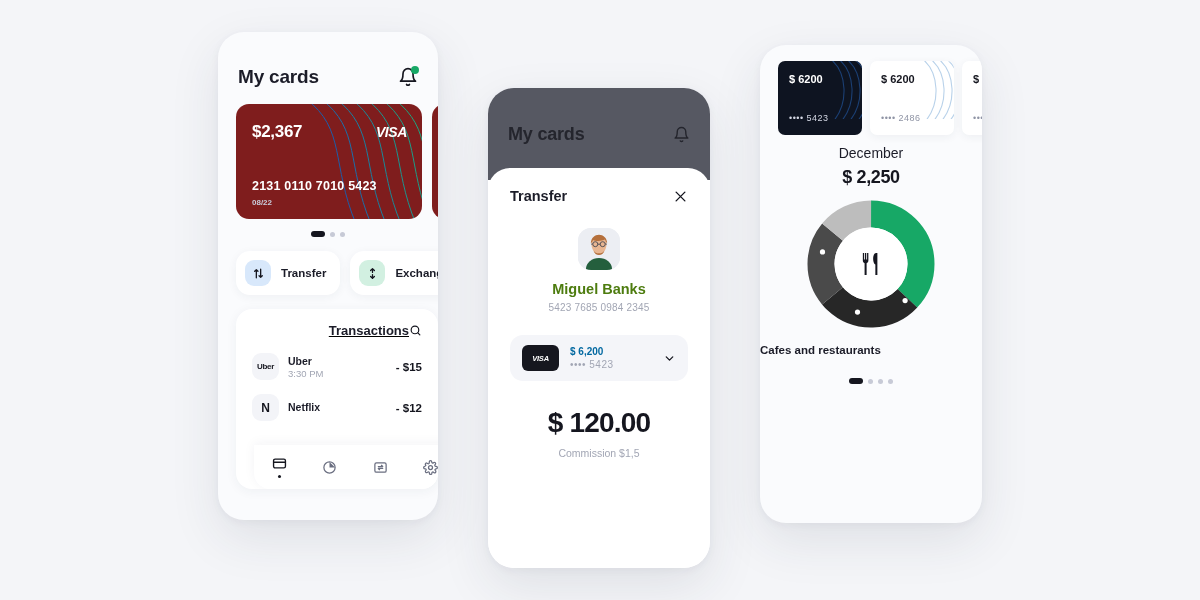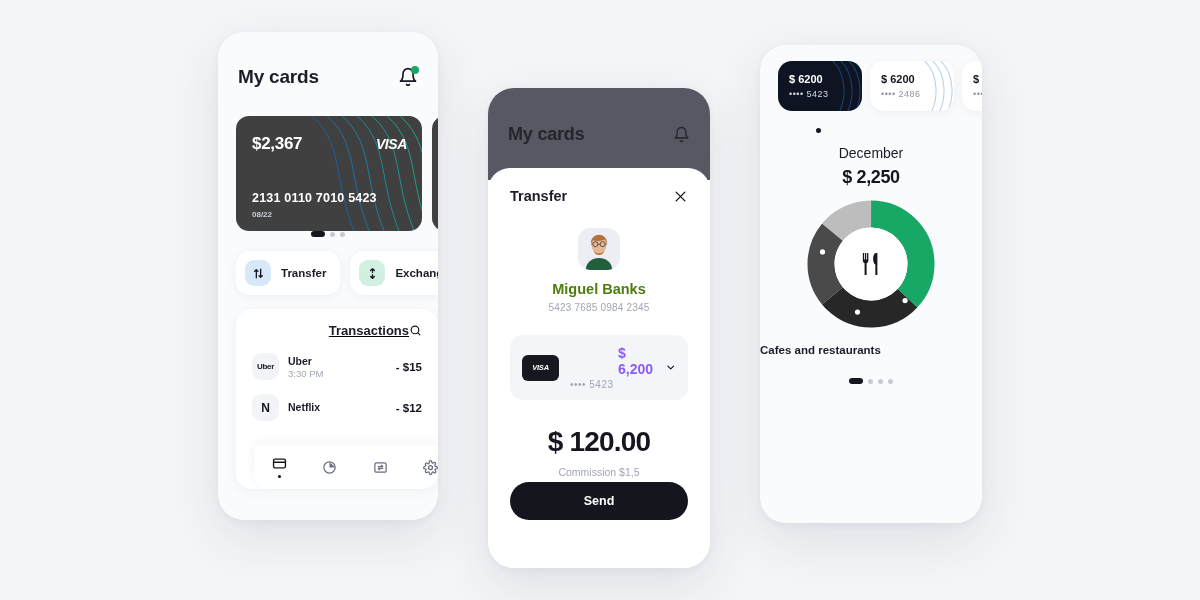--- a/index.html
+++ b/index.html
@@ -28,22 +28,22 @@
     display:flex; align-items:center; justify-content:space-between;
     padding: 34px 20px 0 20px;
   }
   .p1-title { font-size: 19px; font-weight: 700; color:#1b1c28; letter-spacing:-.2px; }
   .bell-wrap { position:relative; width:20px; height:20px; }
   .bell-dot { position:absolute; right:-1px; top:-1px; width:8px; height:8px;
               border-radius:50%; background:#17a866; }
 
   .card-rail { position:relative; margin: 16px 0 0 0; height:118px; padding-left:18px; }
   .credit-card {
-    position:absolute; top:12px; width:186px; height:115px; border-radius:13px;
-    background:#404040; overflow:hidden;
+    position:absolute; top:0; width:186px; height:115px; border-radius:13px;
+    background:#7f1d1d; overflow:hidden;
   }
   #card-primary { left:18px; }
   #card-secondary { left:214px; width:60px; }
   .card-waves { position:absolute; inset:0; }
   .card-bal { position:absolute; left:16px; top:18px; color:#fff; font-size:17px; font-weight:700; letter-spacing:-.3px;}
   .card-visa { position:absolute; right:15px; top:20px; color:#fff; font-size:14px;
                font-weight:700; font-style:italic; letter-spacing:-.4px; }
   .card-num { position:absolute; left:16px; bottom:26px; color:#fff; font-size:12.5px; font-weight:700; letter-spacing:.2px;}
   .card-exp { position:absolute; left:16px; bottom:12px; color:#c9cddb; font-size:8px; font-weight:700;}
 
@@ -106,38 +106,38 @@
   .payee-name { text-align:center; font-size:14.5px; font-weight:700; color:#4d7c0f; margin-top:11px; }
   .payee-num { text-align:center; font-size:10px; color:#a2a6b4; margin-top:5px; letter-spacing:.2px; }
 
   .src-card {
     display:flex; align-items:center; gap:11px; background:#f4f5f9;
     border-radius:13px; padding:10px 12px; margin-top:22px;
   }
   .src-thumb { width:37px; height:26px; border-radius:6px; background:#16171f;
                display:flex; align-items:center; justify-content:center; flex:0 0 auto; }
   .src-visa { color:#fff; font-size:7.5px; font-weight:700; font-style:italic; letter-spacing:-.2px; }
-  .src-bal { font-size:14px; font-weight:700; color:#8b5cf6;margin-left:48px; }
+  .src-bal { font-size:10px; font-weight:700; color:#0369a1; }
   .src-num { font-size:10px; color:#a2a6b4; margin-top:2px; letter-spacing:.5px; }
 
   .amount { text-align:center; font-size:28px; font-weight:700; color:#15161f; margin-top:26px; letter-spacing:-.8px; }
   .commission { text-align:center; font-size:10.5px; color:#a2a6b4; margin-top:8px; }
   .send-btn {
     position:absolute; left:22px; right:22px; bottom:48px; height:38px;
     background:#14151d; border-radius:19px; color:#fff;
     font-size:12.5px; font-weight:700; border:none;
     display:flex; align-items:center; justify-content:center;
     font-family:"Liberation Sans", sans-serif;
   }
 
   
   .p3-head { display:flex; align-items:center; justify-content:space-between; padding: 22px 20px 0 20px; }
   .p3-title { font-size:14.5px; font-weight:700; color:#1b1c28; }
   .exp-rail { position:relative; height:62px; margin-top:16px; padding-left:18px; }
-  .exp-card { position:absolute; top:0; height:50px; border-radius:14px; overflow:hidden;text-decoration:underline; }
+  .exp-card { position:absolute; top:0; height:74px; border-radius:7px; overflow:hidden;text-decoration:underline; }
   #exp-card-1 { left:18px; width:84px; background:#0e1421; }
   #exp-card-2 { left:110px; width:84px; background:#fff; box-shadow:0 2px 9px rgba(40,46,70,.06); }
   #exp-card-3 { left:202px; width:84px; background:#fff; box-shadow:0 2px 9px rgba(40,46,70,.06); }
   .exp-amt { position:absolute; left:11px; top:12px; font-size:11px; font-weight:700; }
   .exp-num { position:absolute; left:11px; bottom:12px; font-size:9px; letter-spacing:.5px; }
   .exp-dot-row { display:flex; justify-content:flex-start; padding-left:56px; margin-top:5px; }
 
   .month { text-align:center; font-size:14px; font-weight:400; color:#1b1c28; margin-top:12px; }
   .month-total { text-align:center; font-size:18px; font-weight:700; color:#15161f; margin-top:6px; letter-spacing:-.4px; }
 
@@ -321,21 +321,20 @@
           <span class="src-num" style="display:block">••••  5423</span>
         </span>
         <svg width="13" height="13" viewBox="0 0 24 24" fill="none" stroke="#15161f" stroke-width="2.4" stroke-linecap="round" stroke-linejoin="round">
           <path d="M6 9l6 6 6-6"></path>
         </svg>
       </div>
 
       <div class="amount">$ 120.00</div>
       <div class="commission">Commission $1,5</div>
 
-      <button class="send-btn">Send</button>
     </div>
   </div>
 
   <div class="phone" id="phone-expenses">
 
     <div class="exp-rail">
       <div class="exp-card" id="exp-card-1">
         <svg viewBox="0 0 84 58" preserveAspectRatio="none" style="position:absolute;inset:0">
           <g fill="none" stroke="#1b3f73" stroke-width="1.1">
             <path d="M50 -4 C70 10, 72 44, 52 64"></path>

